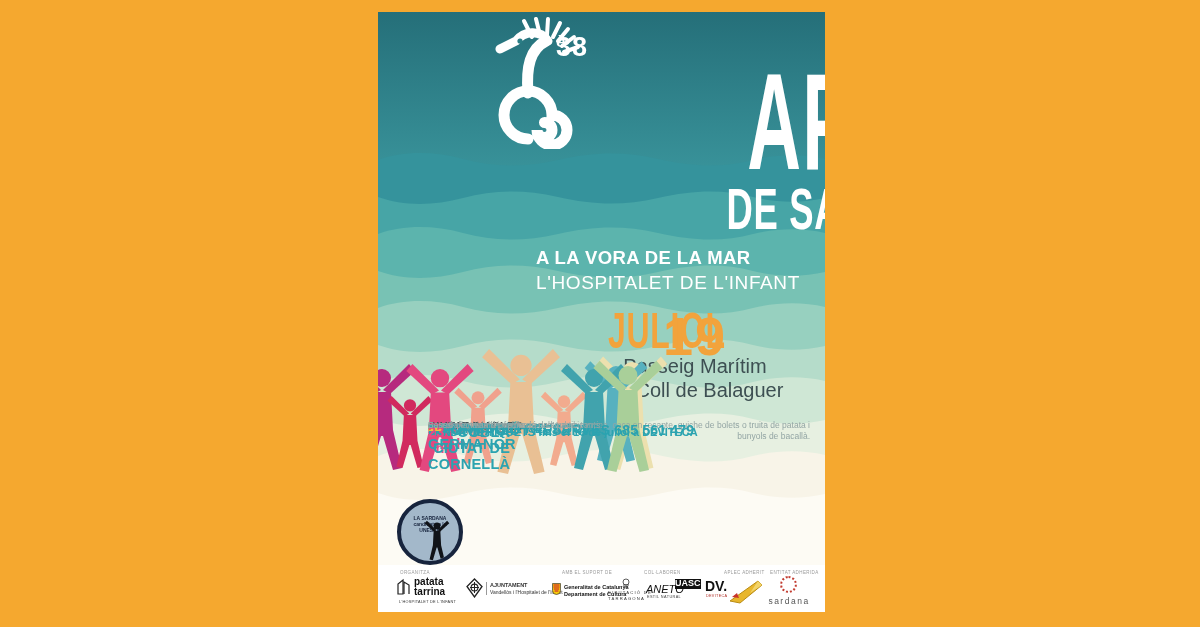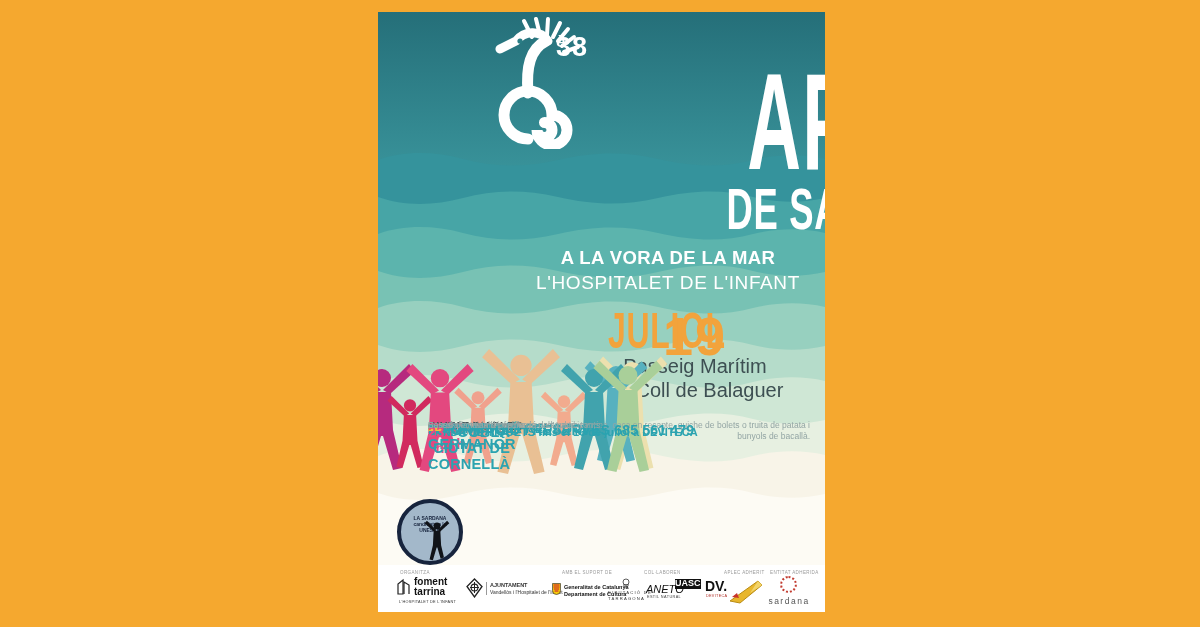--- a/index.html
+++ b/index.html
@@ -14,21 +14,21 @@
   .seahorse{left:112px;top:5px;width:100px;height:132px;}
   .edition{left:178px;top:20px;color:#fff;font-weight:bold;font-size:27px;letter-spacing:1px;white-space:nowrap;}
   .edition .sfx{font-size:17px;vertical-align:6px;position:static;}
   .year{left:300px;top:7px;width:110px;text-align:center;color:#C22D70;font-weight:bold;font-size:28px;letter-spacing:3px;}
 
   .titlebox{left:162px;width:256px;text-align:center;white-space:nowrap;}
   .t1wrap{top:52px;}
   .t1{position:static;display:inline-block;color:#fff;font-weight:bold;font-size:120px;line-height:0.82;letter-spacing:2px;transform:scale(0.62,1.15);transform-origin:center top;}
   .t2wrap{top:172px;}
   .t2{position:static;display:inline-block;color:#fff;font-weight:bold;font-size:52px;line-height:0.9;letter-spacing:1px;transform:scale(0.70,1.10);transform-origin:center top;}
-  .tagline{left:158px;top:235px;width:264px;text-align:center;color:#fff;font-weight:bold;font-size:18.5px;letter-spacing:0.4px;white-space:nowrap;}
+  .tagline{left:158px;top:235px;width:264px;color:#fff;font-weight:bold;font-size:18.5px;letter-spacing:0.4px;white-space:nowrap;}
   .town{left:158px;top:260px;width:264px;text-align:center;color:#fff;font-weight:normal;font-size:19px;letter-spacing:0.6px;white-space:nowrap;}
 
   .datebox{left:232px;top:293px;width:170px;display:flex;justify-content:center;align-items:baseline;gap:6px;color:#F2A33C;white-space:nowrap;}
   .dday{position:static;font-size:54px;font-weight:bold;letter-spacing:2px;}
   .dmonth{position:static;display:inline-block;font-size:47px;font-weight:bold;transform:scale(0.68,1.05);transform-origin:left bottom;letter-spacing:1px;}
   .venue{left:212px;top:343px;width:210px;text-align:center;color:#3D4F52;font-size:20px;line-height:1.18;white-space:nowrap;}
 
   .program{left:50px;top:408px;width:382px;text-align:right;color:#3D4F52;}
   .program div{position:static;}
   .p-label{font-size:11px;font-weight:bold;letter-spacing:0.4px;color:#44585b;}
@@ -191,21 +191,21 @@
       <div class="lbl" style="left:184px">AMB EL SUPORT DE</div>
       <div class="lbl" style="left:266px">COL·LABOREN</div>
       <div class="lbl" style="left:346px">APLEC ADHERIT</div>
       <div class="lbl" style="left:392px">ENTITAT ADHERIDA</div>
 
       <svg style="left:18px;top:13px" width="16" height="18" viewBox="0 0 16 18">
         <path d="M2 16 L2 6 L7 2 L7 16 Z" fill="none" stroke="#222" stroke-width="1.2"></path>
         <path d="M8 16 L8 4 L13 7 L13 16" fill="none" stroke="#222" stroke-width="1.2"></path>
       </svg>
       <div class="foment-text">
-        <div style="position:static">foment</div>
+        <div style="position:static">patata</div>
         <div style="position:static">tarrina</div>
       </div>
       <div class="foment-sub">L'HOSPITALET DE L'INFANT</div>
 
       <svg style="left:88px;top:13px" width="17" height="20" viewBox="0 0 17 20">
         <path d="M8.5 1 L16 8.5 L8.5 19 L1 8.5 Z" fill="none" stroke="#222" stroke-width="1.3"></path>
         <circle cx="8.5" cy="9.5" r="3.4" fill="none" stroke="#222" stroke-width="1.1"></circle>
         <path d="M8.5 4 L8.5 15 M4 9.5 L13 9.5" stroke="#222" stroke-width="1"></path>
       </svg>
       <div class="aj-text">

